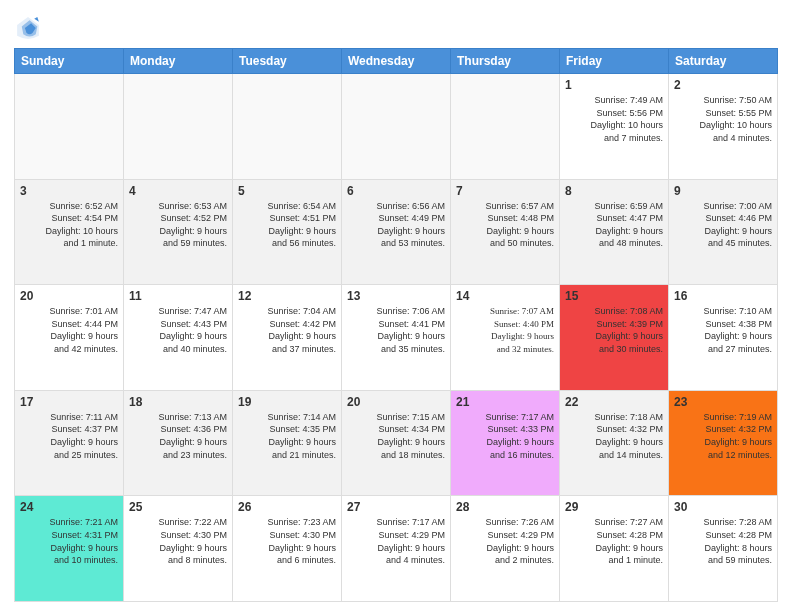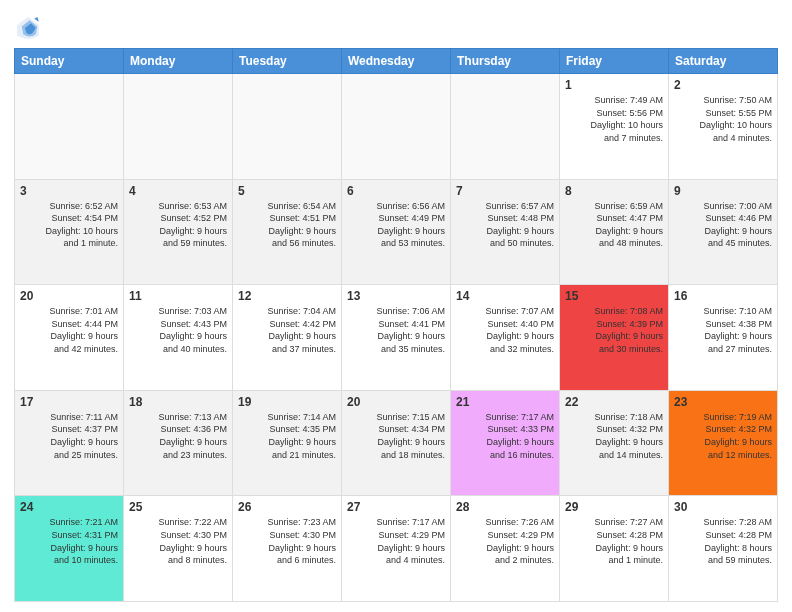--- a/index.html
+++ b/index.html
@@ -211,42 +211,42 @@
         <tr>
           <td style="background: rgb(255, 255, 255);">
             <span class="day-num">20</span>
             <div class="day-info" style="white-space: pre-line;">Sunrise: 7:01 AM
 Sunset: 4:44 PM
 Daylight: 9 hours
 and 42 minutes.</div>
           </td>
           <td style="background: rgb(255, 255, 255);">
             <span class="day-num">11</span>
-            <div class="day-info" style="white-space: pre-line;">Sunrise: 7:03 AM
+            <div class="day-info" style="white-space: pre-line;">Sunrise: 7:47 AM
 Sunset: 4:43 PM
 Daylight: 9 hours
 and 40 minutes.</div>
           </td>
           <td style="background: rgb(255, 255, 255);">
             <span class="day-num">12</span>
             <div class="day-info" style="white-space: pre-line;">Sunrise: 7:04 AM
 Sunset: 4:42 PM
 Daylight: 9 hours
 and 37 minutes.</div>
           </td>
           <td style="background: rgb(255, 255, 255);">
             <span class="day-num">13</span>
             <div class="day-info" style="white-space: pre-line;">Sunrise: 7:06 AM
 Sunset: 4:41 PM
 Daylight: 9 hours
 and 35 minutes.</div>
           </td>
           <td style="background: rgb(255, 255, 255);">
             <span class="day-num">14</span>
-            <div class="day-info" style="white-space: pre-line;">Sunrise: 7:07 AM
+            <div class="day-info" style="white-space: pre-line; font-family: Liberation Serif, serif;">Sunrise: 7:07 AM
 Sunset: 4:40 PM
 Daylight: 9 hours
 and 32 minutes.</div>
           </td>
           <td style="background: #ef4444;">
             <span class="day-num">15</span>
             <div class="day-info" style="white-space: pre-line;">Sunrise: 7:08 AM
 Sunset: 4:39 PM
 Daylight: 9 hours
 and 30 minutes.</div>

